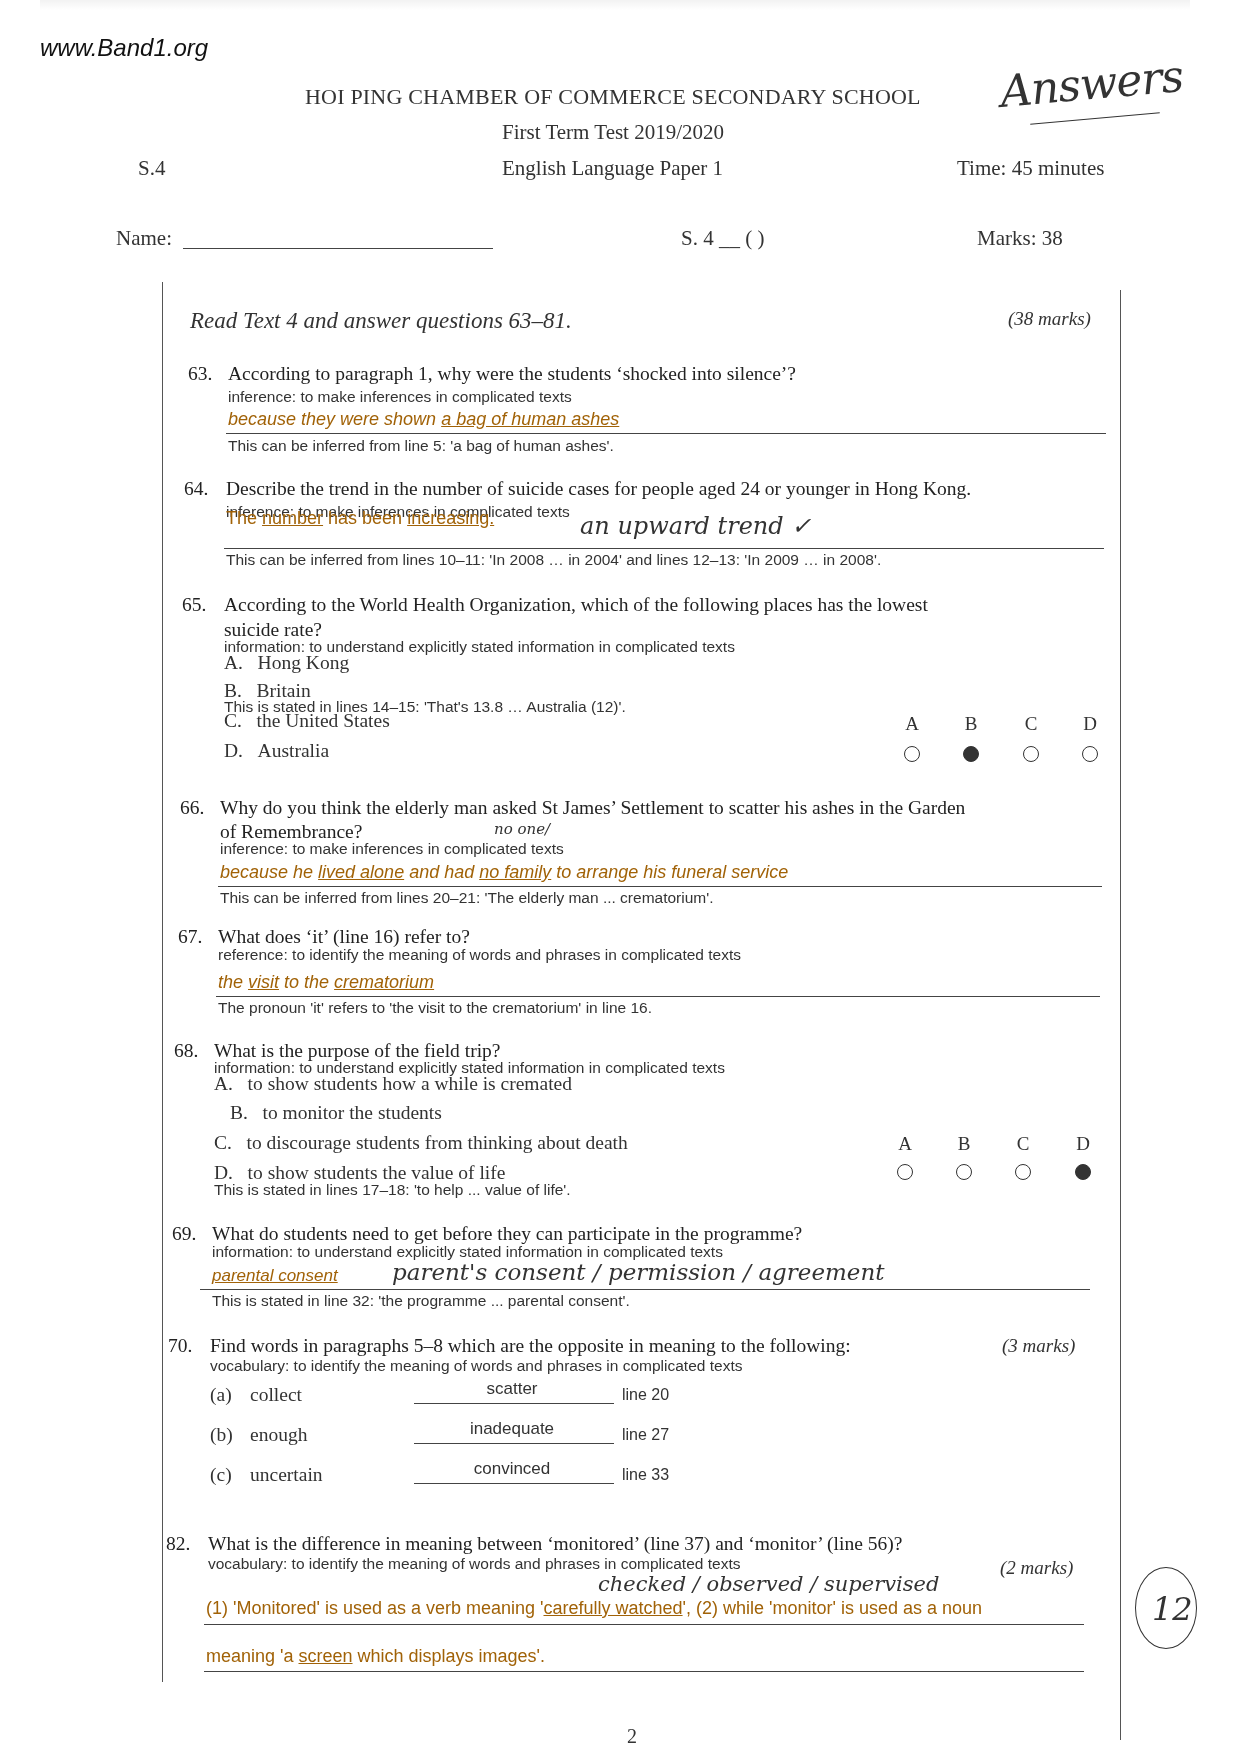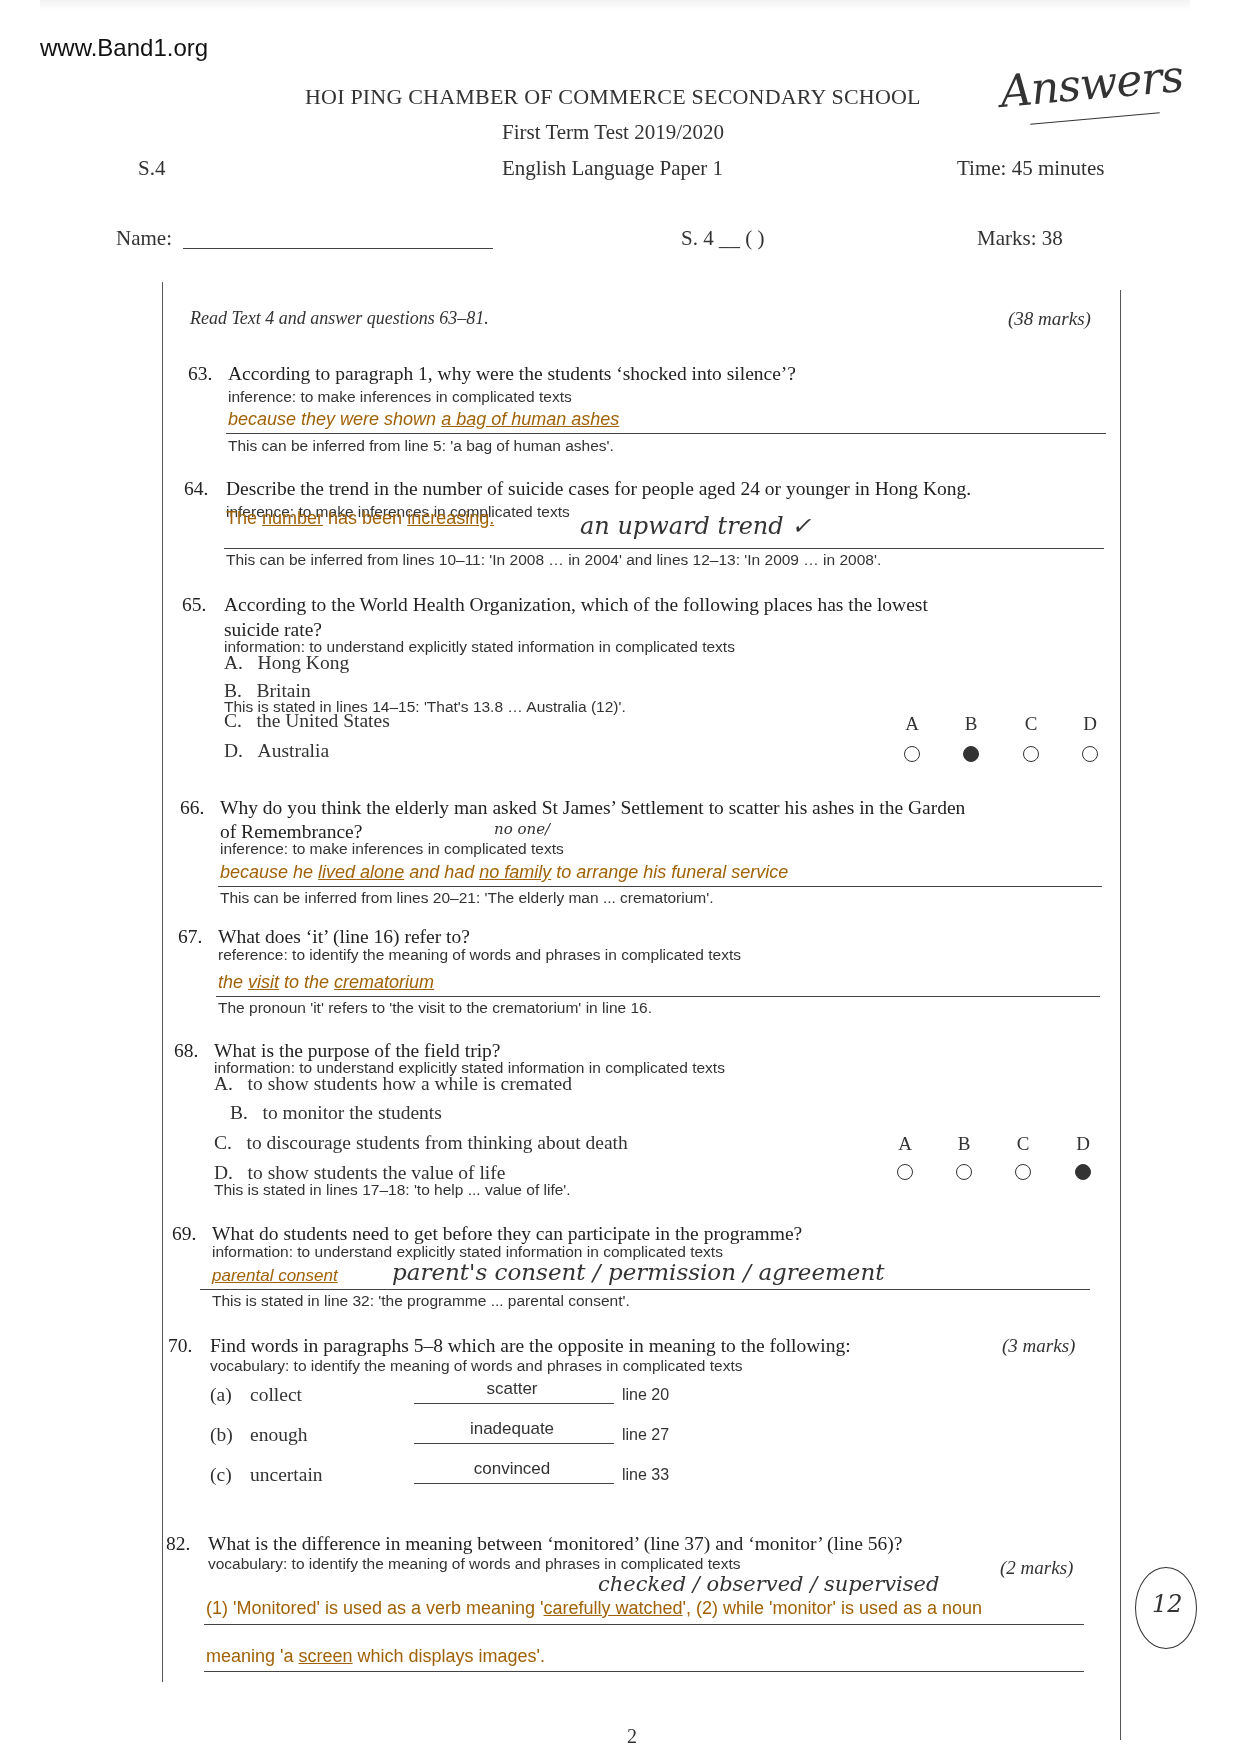--- a/index.html
+++ b/index.html
@@ -2,21 +2,21 @@
 <html><head>
 <meta charset="utf-8">
 <style>
   html, body { margin: 0; padding: 0; background: #ffffff; }
   body { width: 1240px; height: 1754px; position: relative; overflow: hidden; color: #222; }
   .serif { font-family: "Liberation Serif", "DejaVu Serif", serif; }
   .sans { font-family: "Liberation Sans", "DejaVu Sans", sans-serif; }
   .abs { position: absolute; white-space: nowrap; }
   .scan-shadow { position: absolute; top: 0; left: 40px; width: 1150px; height: 10px;
     background: linear-gradient(to bottom, rgba(0,0,0,0.05), rgba(0,0,0,0)); }
-  .watermark { left: 40px; top: 34px; font-size: 24px; color: #111; }
+  .watermark { left: 40px; top: 34px; font-size: 24px; color: #111; font-style: italic; }
   .school { left: 305px; top: 84px; font-size: 22px; color: #333; letter-spacing: 0.2px; }
   .term { left: 502px; top: 120px; font-size: 21px; color: #333; }
   .paper { left: 502px; top: 156px; font-size: 21px; color: #333; }
   .cls { left: 138px; top: 156px; font-size: 21px; color: #333; }
   .time { left: 957px; top: 156px; font-size: 21px; color: #333; }
   .name-label { left: 116px; top: 226px; font-size: 21px; color: #333; }
   .name-line { position: absolute; left: 183px; top: 248px; width: 310px; border-bottom: 1.5px solid #444; }
   .class-no { left: 681px; top: 226px; font-size: 21px; color: #333; text-align: right; }
   .marks { left: 977px; top: 226px; font-size: 21px; color: #333; }
   .answers-hand { left: 1000px; top: 58px; font-size: 44px; font-style: italic; color: #333;
@@ -33,21 +33,21 @@
   .ex { font-size: 15.5px; color: #333; }
   .hand { font-family: "DejaVu Serif", serif; font-style: italic; color: #333; }
   .rule { position: absolute; border-bottom: 1.5px solid #444; }
   .u { text-decoration: underline; }
   .opt { font-size: 19.5px; color: #333; }
   .bubble-label { font-size: 19px; color: #333; text-align: center; width: 20px; }
   .bubble { position: absolute; width: 16px; height: 16px; border: 1.6px solid #333; border-radius: 50%; box-sizing: border-box; }
   .bubble.filled { background: #333; }
   .marks-right { font-size: 19px; font-style: italic; color: #333; }
   .circle-score { position: absolute; left: 1135px; top: 1567px; width: 60px; height: 80px; border: 1.6px solid #333; border-radius: 50%; }
-  .circle-score span { position: absolute; left: 16px; top: 22px; font-size: 24px; }
+  .circle-score span { position: absolute; left: 16px; top: 22px; font-size: 32px; }
   .page-no { left: 627px; top: 1725px; font-size: 20px; color: #333; }
 </style>
 </head>
 <body>
 
 <div class="scan-shadow"></div>
 
 <div class="abs sans watermark">www.Band1.org</div>
 
 <div class="abs serif school">HOI PING CHAMBER OF COMMERCE SECONDARY SCHOOL</div>
@@ -59,21 +59,21 @@
 <div class="answers-underline"></div>
 
 <div class="abs serif name-label">Name:</div>
 <div class="name-line"></div>
 <div class="abs serif class-no">S. 4 __ (       )</div>
 <div class="abs serif marks">Marks: 38</div>
 
 <div class="frame-left"></div>
 <div class="frame-right"></div>
 
-<div class="abs serif" style="left:190px; top:308px; font-size:18px; font-style:italic; color:#333;">Read Text 4 and answer questions 63–81.</div>
+<div class="abs serif" style="left:190px; top:308px; font-size:23px; font-style:italic; color:#333;">Read Text 4 and answer questions 63–81.</div>
 <div class="abs serif" style="left:1008px; top:308px; font-size:19px; font-style:italic; color:#333;">(38 marks)</div>
 
 <div>
   <div class="abs serif qnum" style="left:188px; top:363px;">63.</div>
   <div class="abs serif q" style="left:228px; top:363px;">According to paragraph 1, why were the students ‘shocked into silence’?</div>
   <div class="abs sans skill" style="left:228px; top:388px;">inference: to make inferences in complicated texts</div>
   <div class="abs sans ans" style="left:228px; top:409px;"><span>because they were shown </span><span class="u">a bag of human ashes</span></div>
   <div class="rule" style="left:226px; top:433px; width:880px;"></div>
   <div class="abs sans ex" style="left:228px; top:437px;">This can be inferred from line 5: 'a bag of human ashes'.</div>
 </div>

